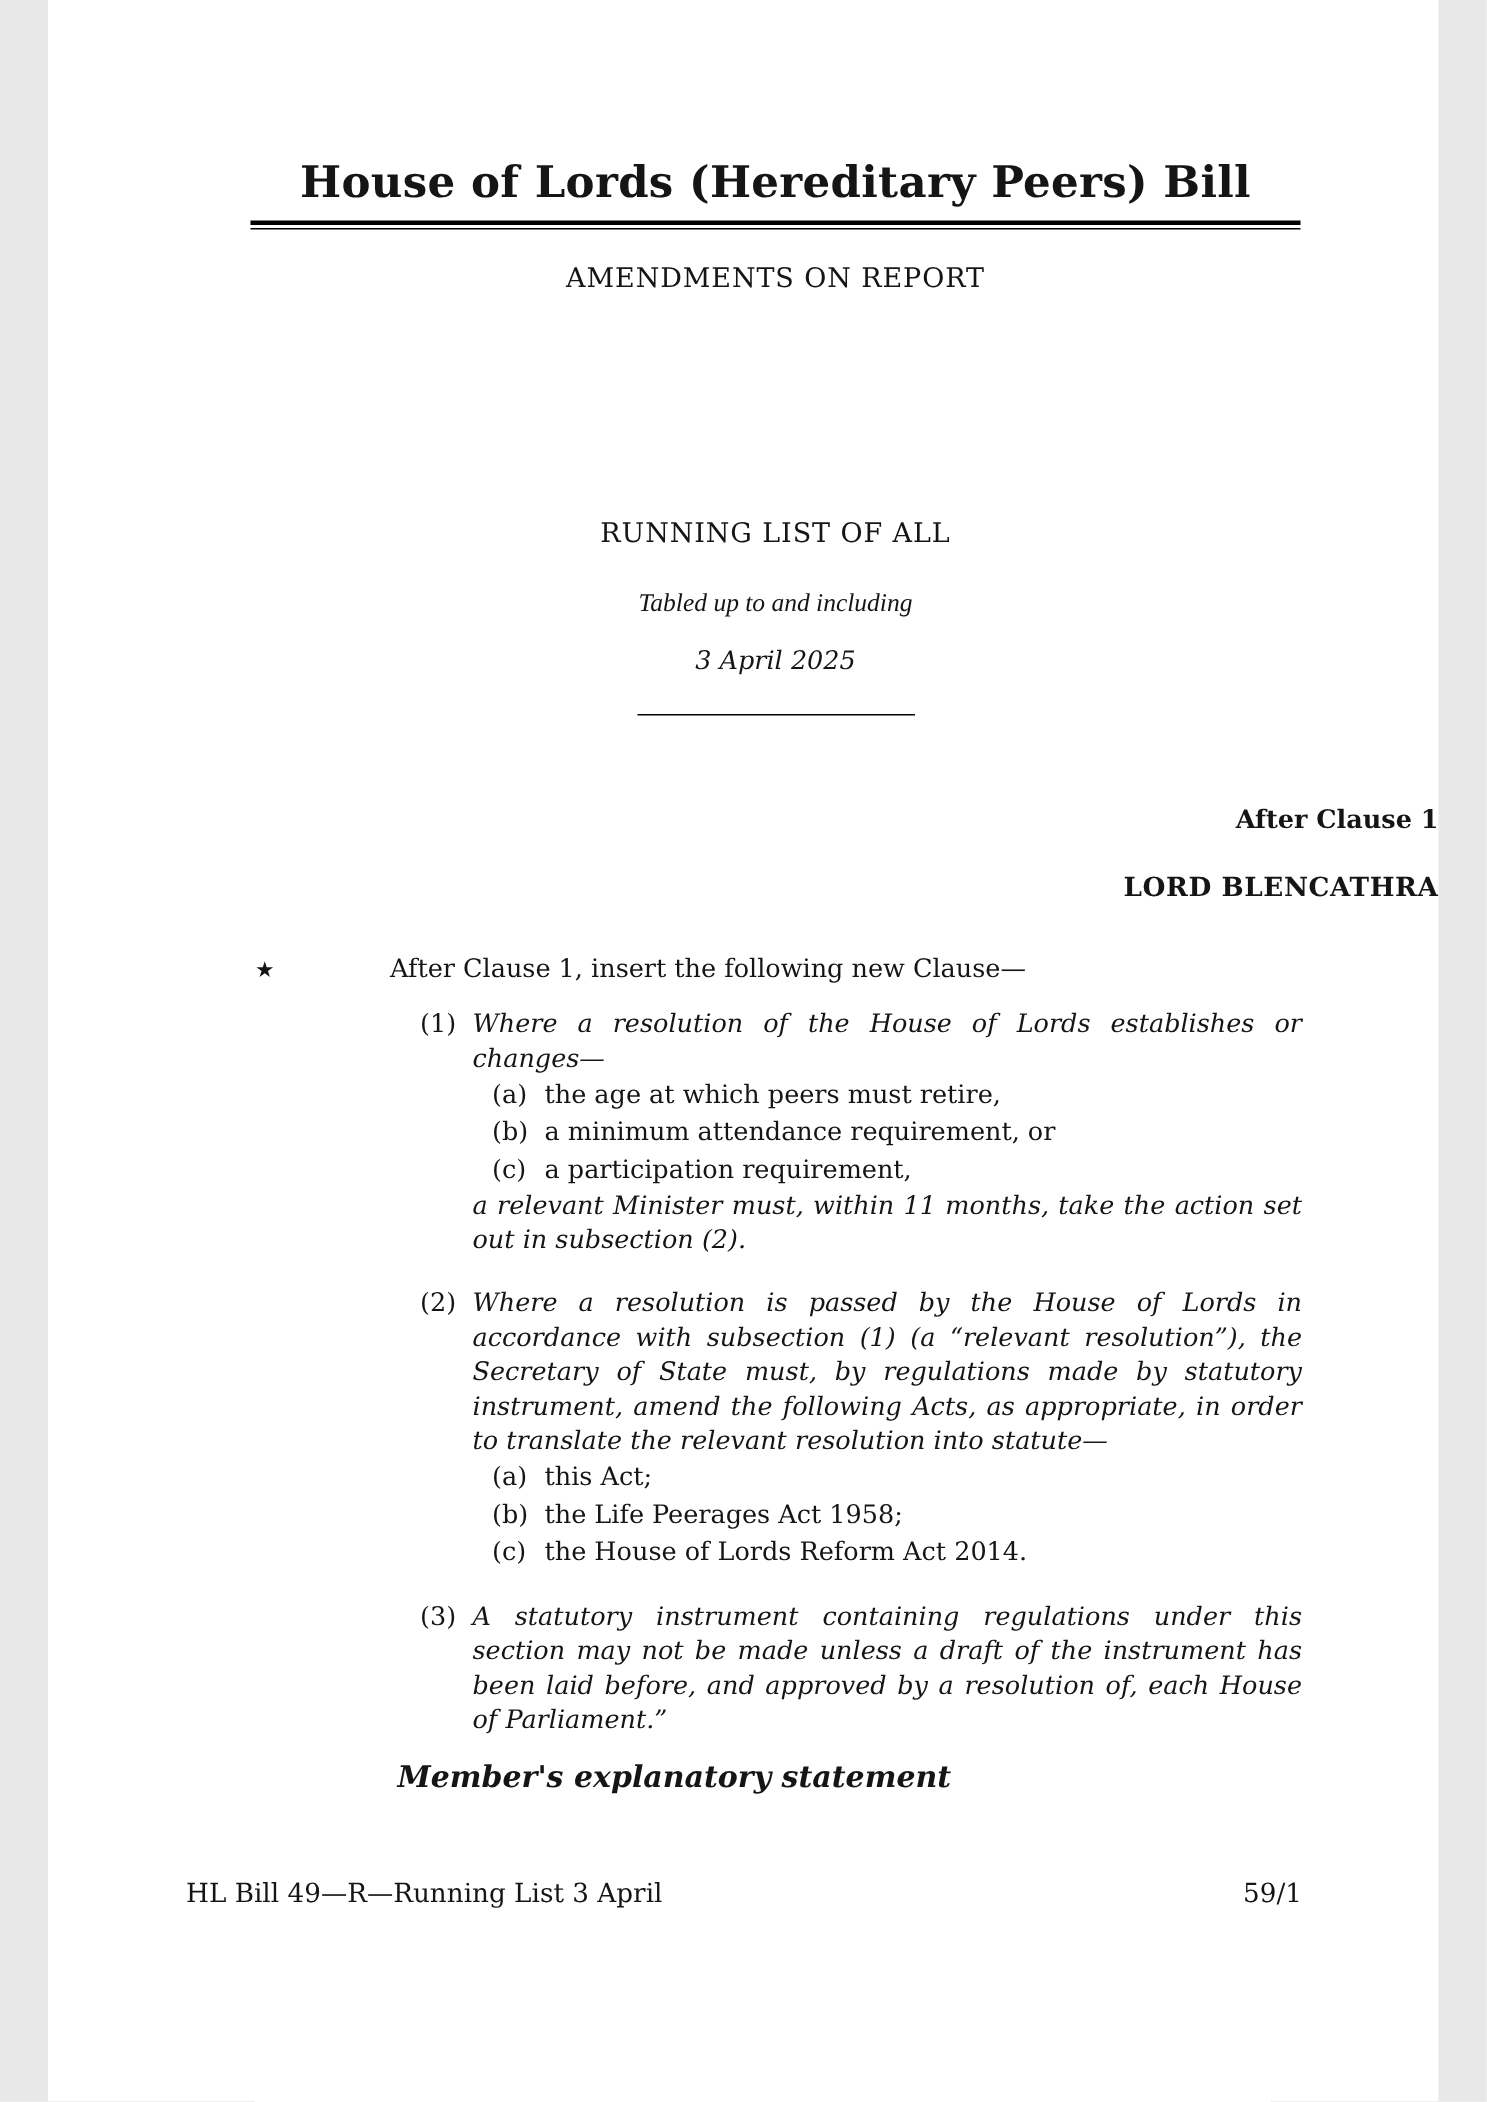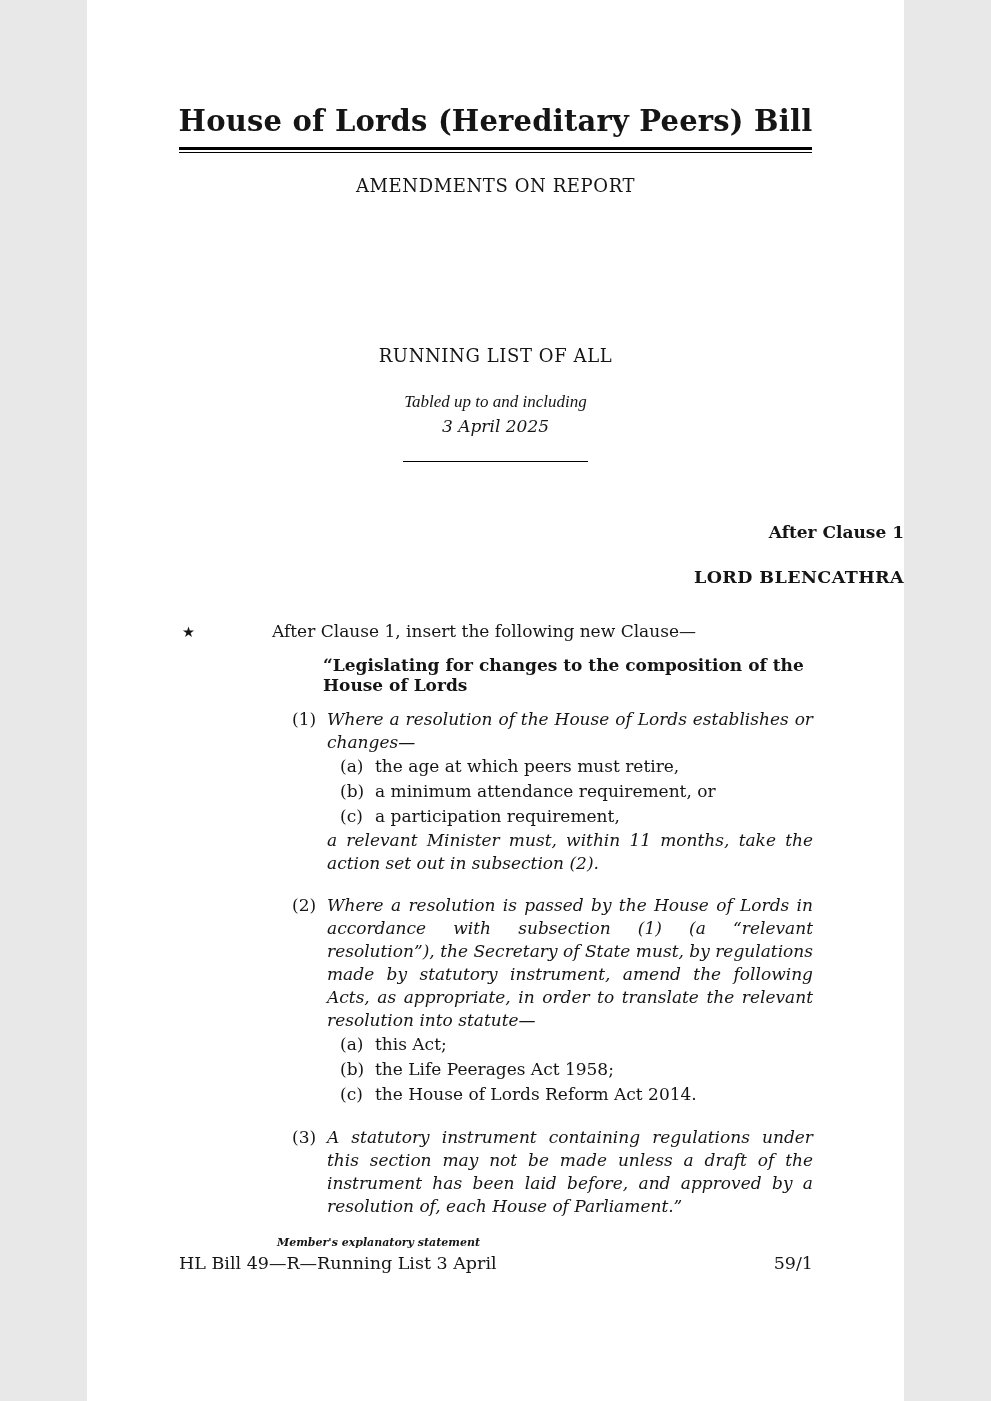--- a/index.html
+++ b/index.html
@@ -1,25 +1,26 @@
 <!DOCTYPE html>
 <html><head>
 <meta charset="utf-8">
 <style>
   * { margin: 0; padding: 0; box-sizing: border-box; }
   html, body { background: #e8e8e8; }
   .page {
-    width: 817px;
+    width: 927px;
     height: 1401px;
     margin: 0 auto;
     background: #ffffff;
     position: relative;
     font-family: "DejaVu Serif", "Liberation Serif", serif;
     color: #151515;
     overflow: hidden;
+    padding-left: 43px;
   }
   .bill-title {
     padding-top: 104px;
     text-align: center;
     font-size: 29px;
     font-weight: 700;
     letter-spacing: 0.2px;
   }
   .double-rule {
     margin: 9px 92px 0 92px;
@@ -33,21 +34,21 @@
     letter-spacing: 0.6px;
   }
   .caps-line.first { margin-top: 149px; }
   .caps-line.second { margin-top: 22px; }
   .italic-line {
     text-align: center;
     font-style: italic;
     font-size: 17px;
   }
   .italic-line.first { margin-top: 26px; font-family: Liberation Serif, serif; }
-  .italic-line.second { margin-top: 4px; }
+  .italic-line.second { margin-top: 19px; }
   .short-rule {
     margin: 25px auto 0 auto;
     width: 185px;
     border-top: 1.5px solid #000;
   }
   .marker-note {
     margin-top: 39px;
     text-align: center;
     font-size: 17px;
   }
@@ -105,21 +106,21 @@
   }
   .item {
     display: flex;
     margin-left: 13px;
     line-height: 25px;
   }
   .item .letter { width: 35px; flex: none; }
   .item .itext { flex: 1; }
   .expl-heading {
     margin: 13px 91px 0 190px;
-    font-size: 11px;
+    font-size: 20px;
     font-weight: 700;
     font-style: italic;
     line-height: 24px;
   }
   .expl-text {
     margin: 1px 91px 0 190px;
     font-size: 16.5px;
     font-style: italic;
     line-height: 25px;
     text-align: justify;
@@ -151,21 +152,20 @@
   <div class="short-rule"></div>
 
 
   <div class="clause-heading">After Clause 1</div>
   <div class="member-name">LORD BLENCATHRA</div>
 
   <div class="instruction-row">
     <span class="star-col">★</span><span>After Clause 1, insert the following new Clause—</span>
   </div>
 
-  <div class="new-clause-title">“Legislating for changes to the composition of the House of Lords</div>
 
   <div class="subsection">
     <span class="sub-num">(1)</span>
     <div class="sub-body">
       <div class="para">Where a resolution of the House of Lords establishes or changes—</div>
       <div class="item">
         <span class="letter">(a)</span>
         <span class="itext">the age at which peers must retire,</span>
       </div>
       <div class="item">

